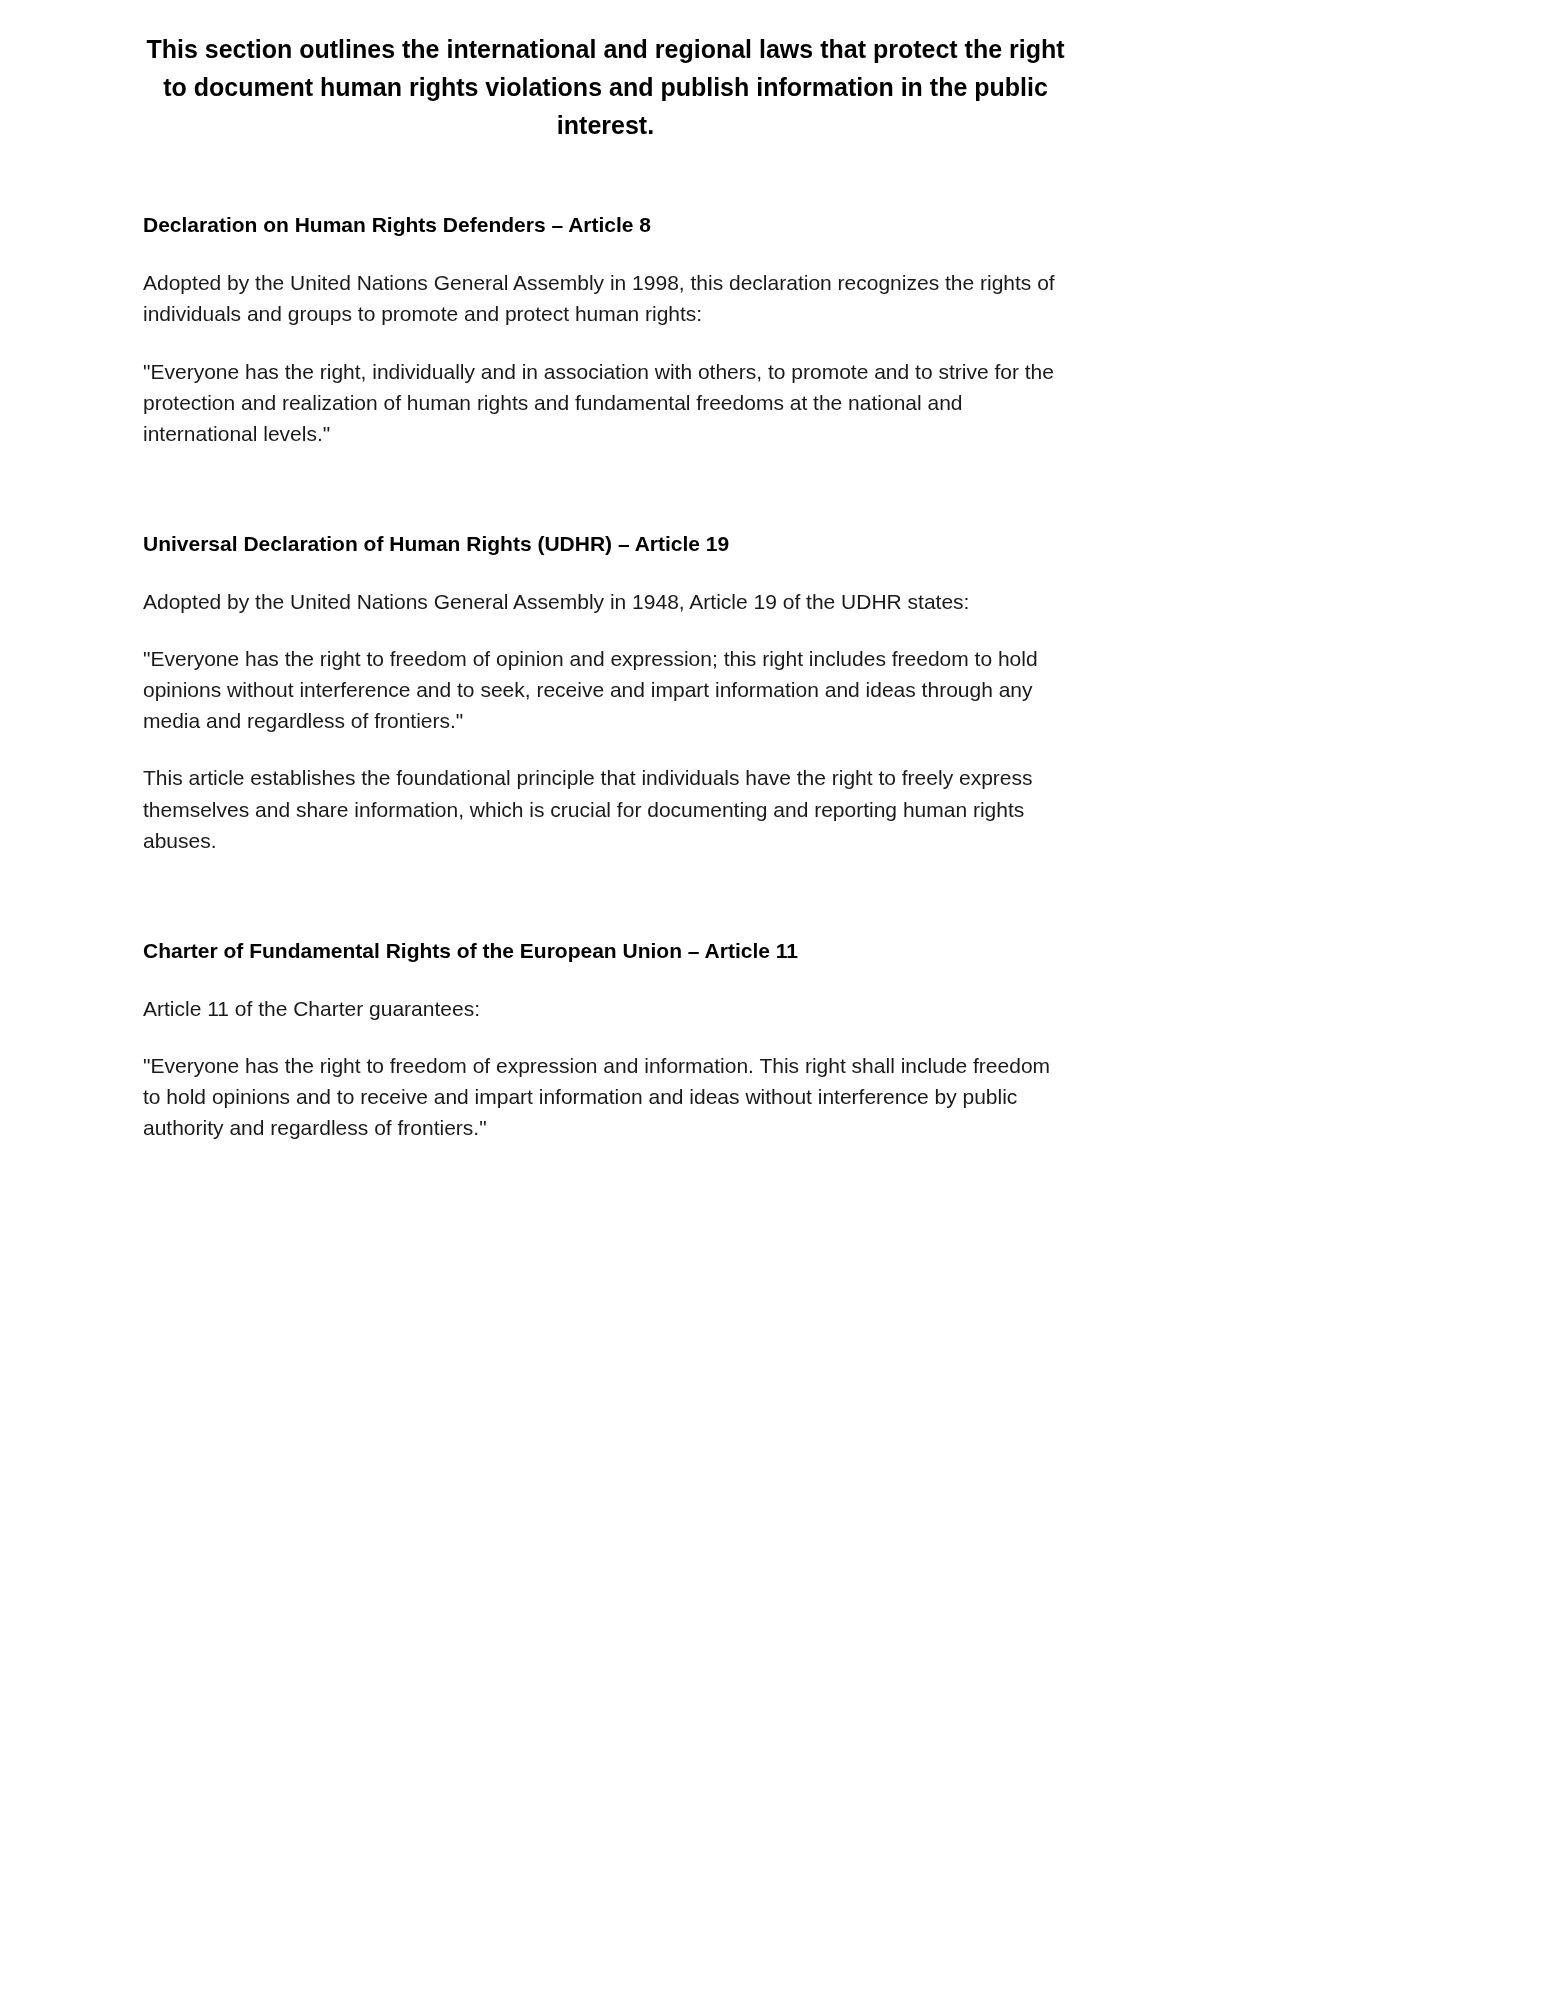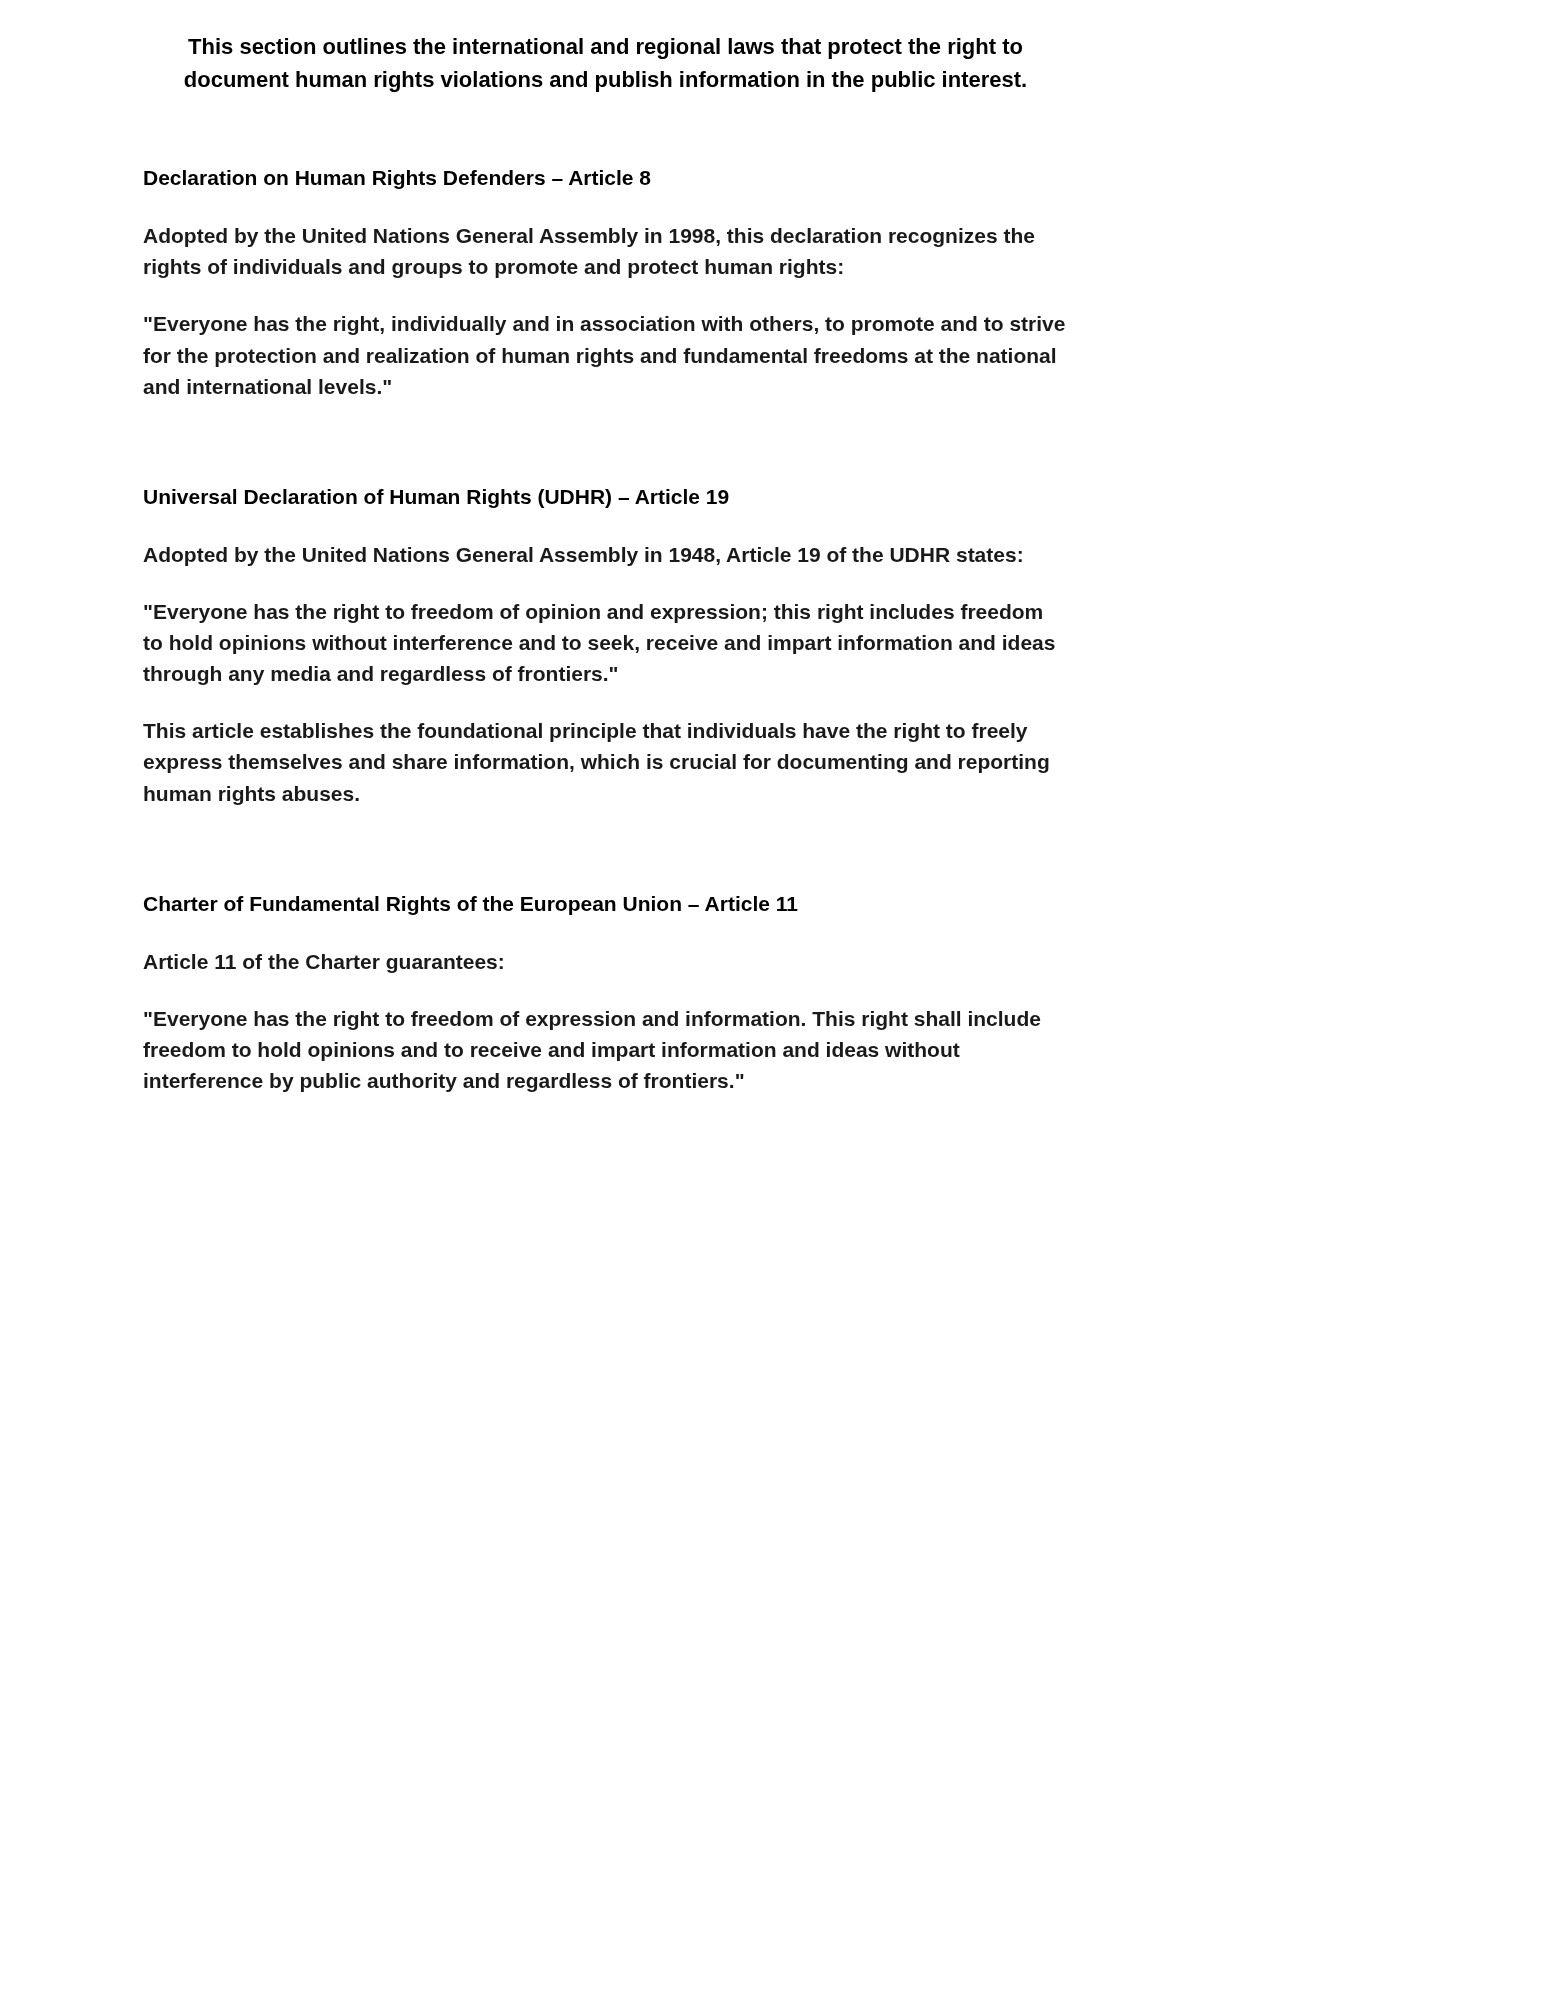--- a/index.html
+++ b/index.html
@@ -32,42 +32,42 @@
     font-size: 25.5px;
     font-weight: bold;
     text-align: center;
     line-height: 1.35;
     margin: 0;
     padding-top: 152px;
     letter-spacing: 0.1px;
     color: #000000;
   }
   .doc-subtitle {
-    font-size: 22px;
+    font-size: 25px;
     font-weight: bold;
     text-align: center;
     line-height: 1.52;
     margin: 0;
     padding-top: 30px;
     color: #000000;
   }
   .section {
     margin: 0;
   }
   .section-heading {
     font-size: 21px;
     font-weight: bold;
     line-height: 1.4;
     margin: 0;
     color: #000000;
     text-align: left;
   }
   .para {
     font-size: 21px;
-    font-weight: bold;
+    font-weight: normal;
     line-height: 1.48;
     margin: 0;
     color: #1a1a1a;
     text-align: left;
   }
   .sec1-heading { padding-top: 66px; }
   .sec-heading-gap { padding-top: 80px; }
   .para-gap { padding-top: 26px; }
   .para-gap-first { padding-top: 28px; }
 </style>

